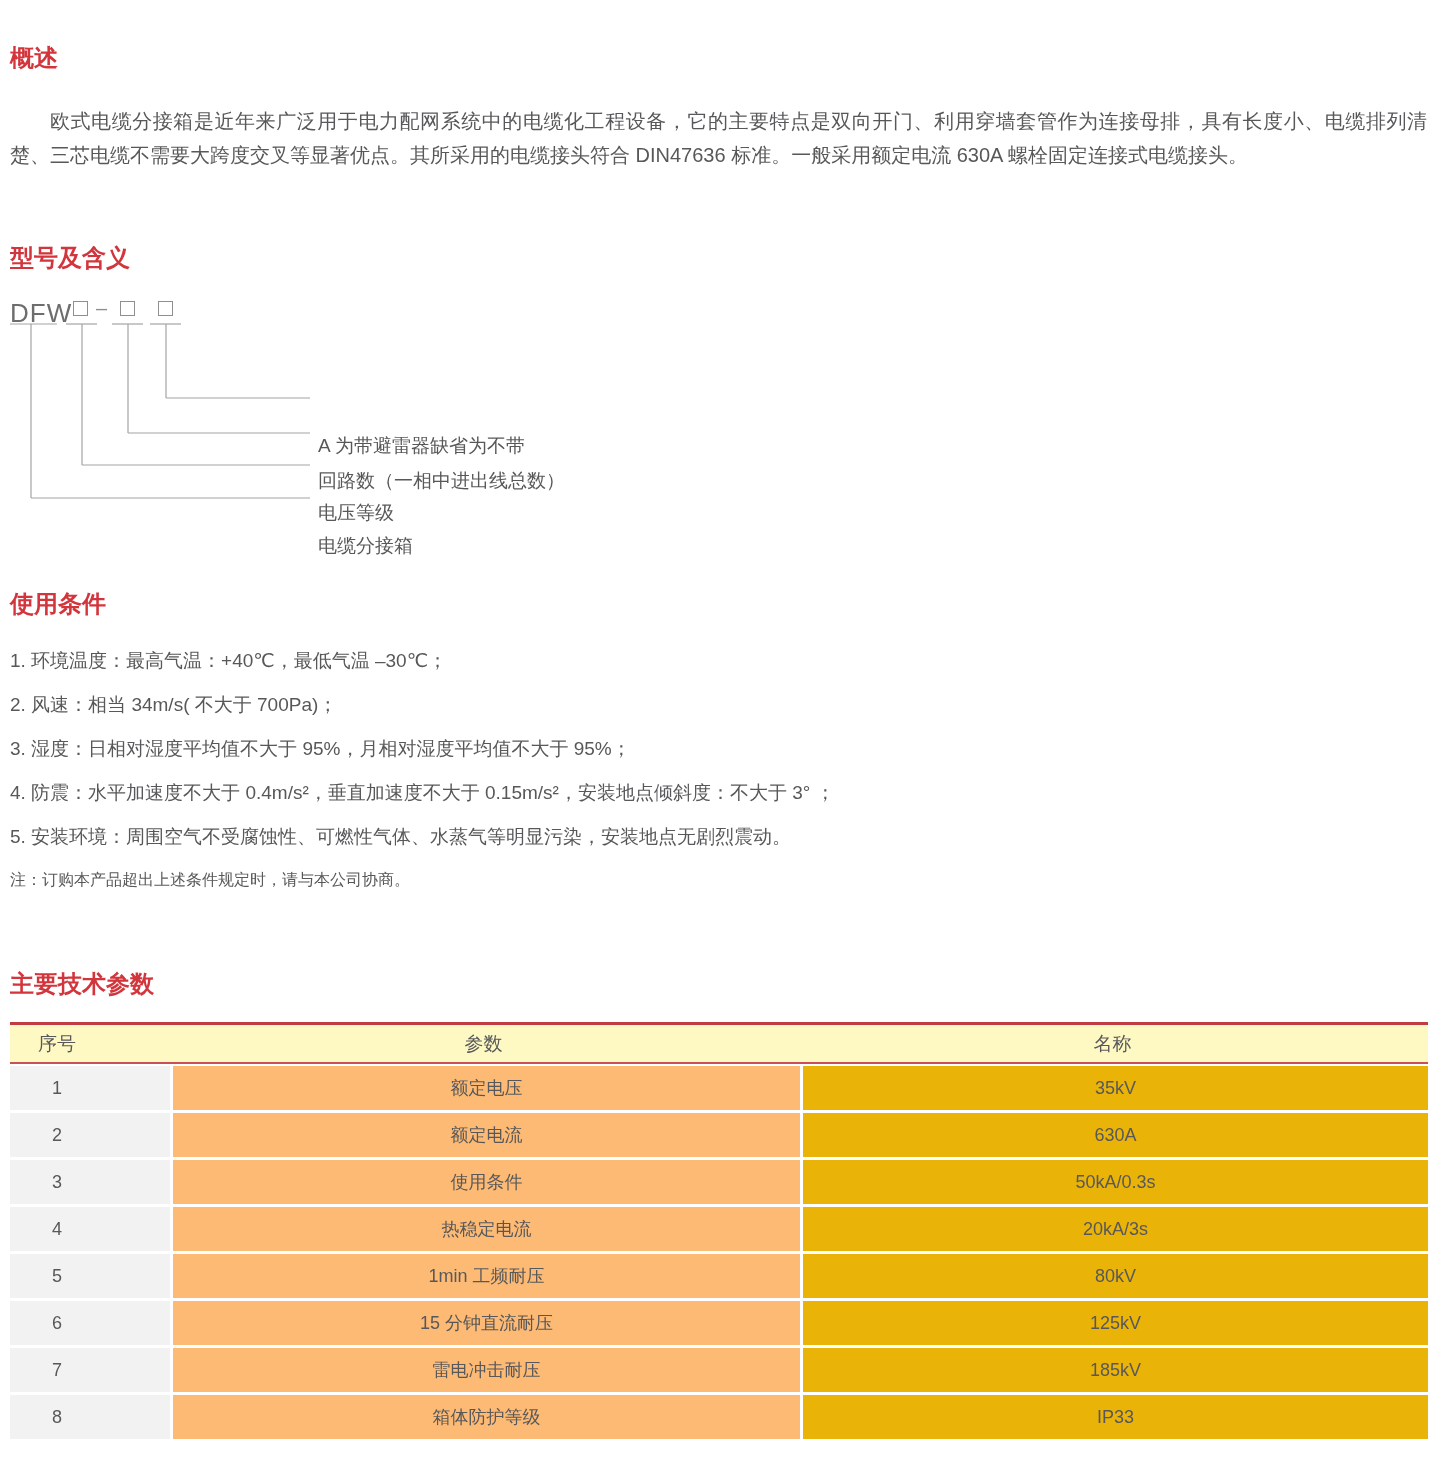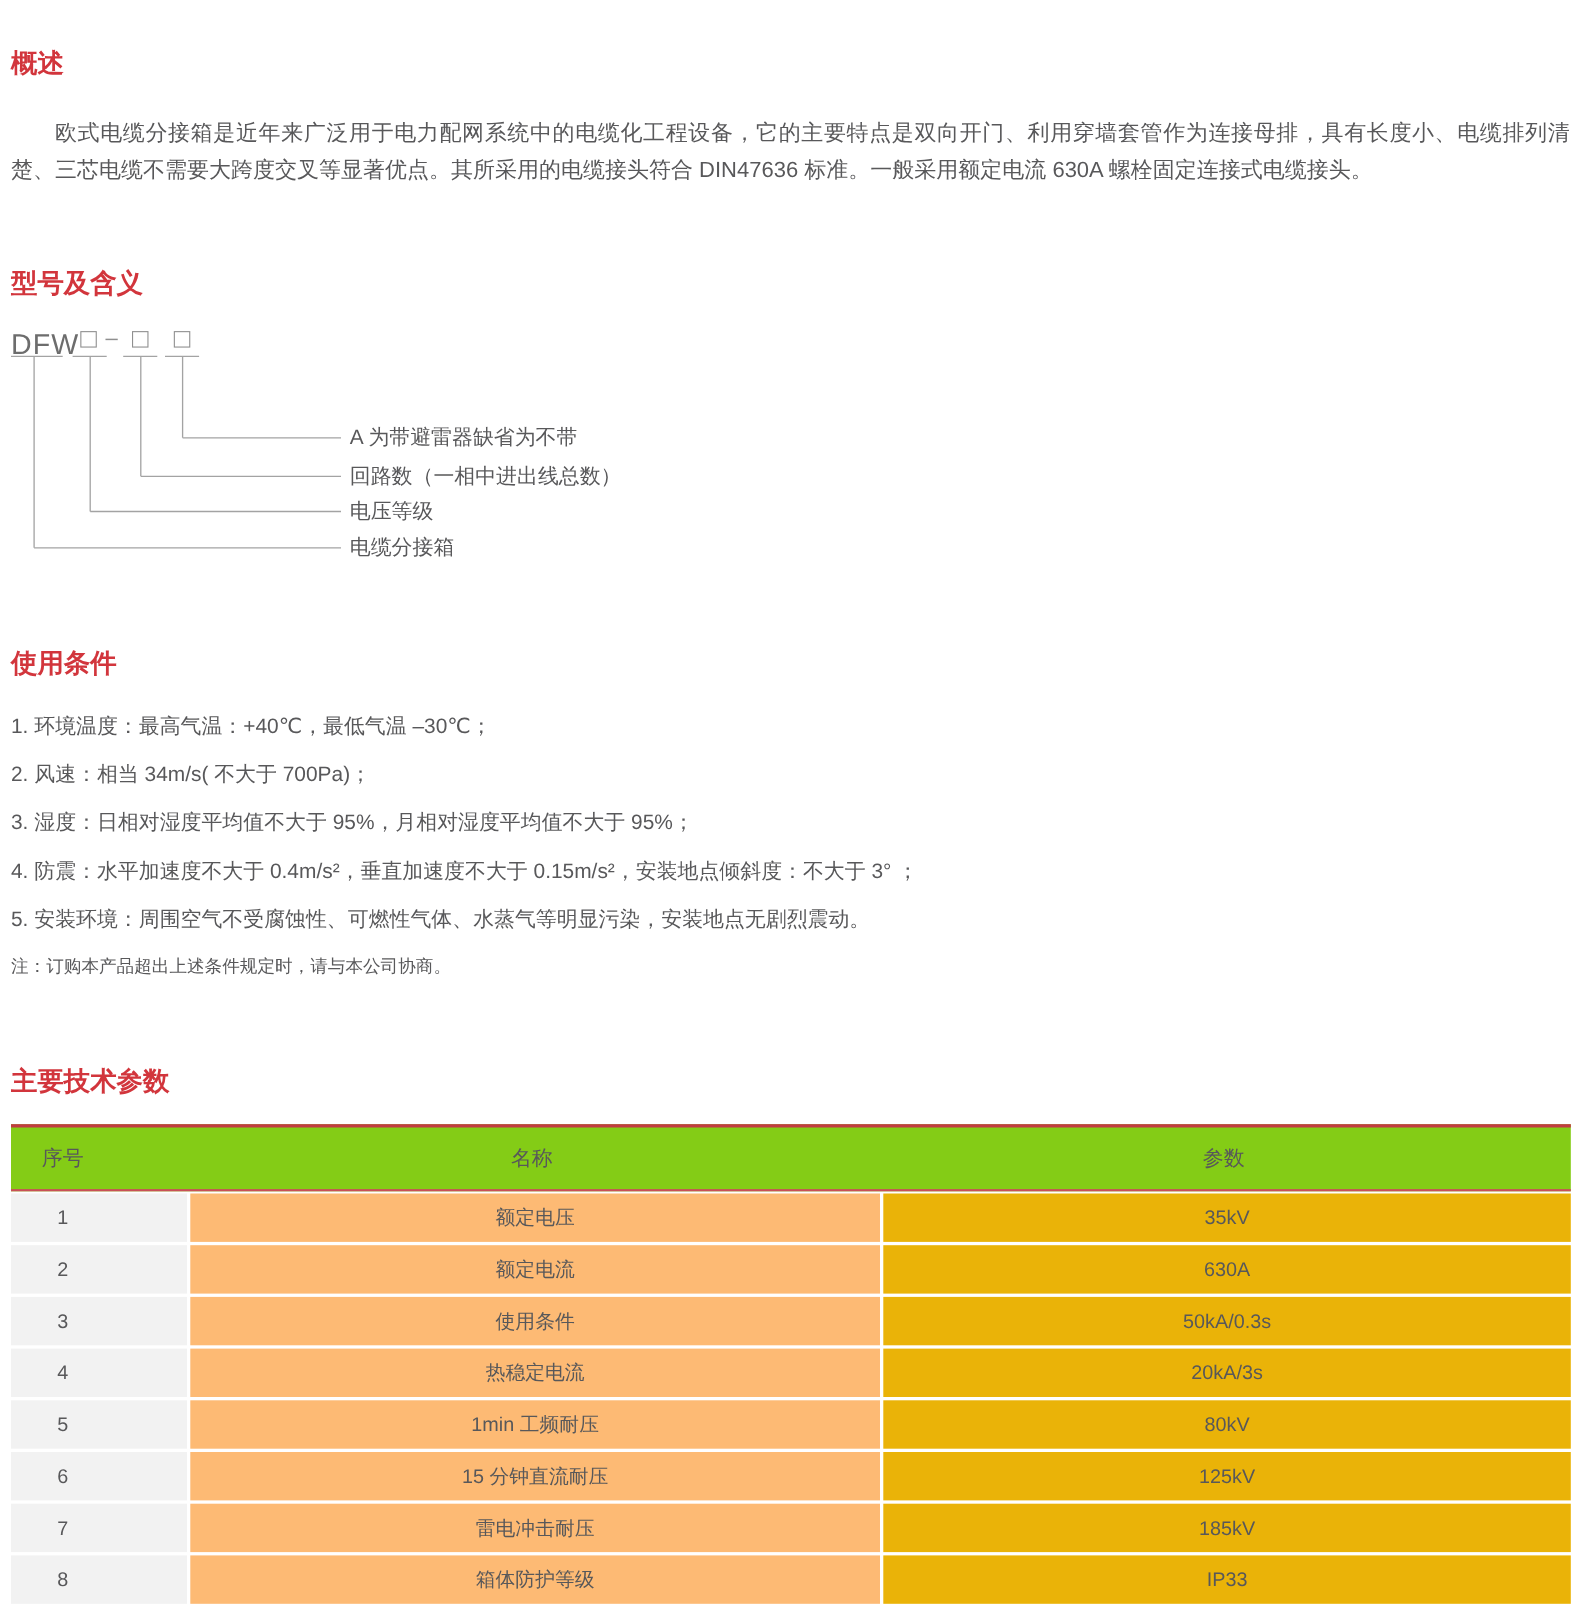--- a/index.html
+++ b/index.html
@@ -50,21 +50,21 @@
   .code-box.b2 { left: 110px; }
   .code-box.b3 { left: 148px; }
   .code-dash {
     position: absolute; left: 86px; top: -1px;
     font-size: 20px; color: #8f8f8f;
   }
   .diagram-lines { position: absolute; left: 0; top: 0; }
   .diagram-label {
     position: absolute; left: 308px;
     transform: translateY(-50%);
-    font-size: 19px; color: #58585a; white-space: nowrap;
+    font-size: 19px; color: #58585a; white-space: nowrap; margin-top: 48px;
   }
   .diagram-label.l0 { top: 100px; }
   .diagram-label.l1 { top: 135px; }
   .diagram-label.l2 { top: 167px; }
   .diagram-label.l3 { top: 200px; }
 
   
   .sec-conditions { margin-top: 77px; }
   .cond-item {
     margin: 0 0 22px 0;
@@ -78,24 +78,24 @@
     line-height: 20px;
   }
 
   
   .sec-parameters { margin-top: 80px; }
   .param-table { margin-top: 25px; width: 1418px; }
   .t-header {
     display: grid;
     grid-template-columns: 160px 627px 1fr;
     align-items: center;
-    height: 61px;
+    height: 42px;
     border-top: 3px solid #c13b42;
     border-bottom: 2px solid #c95057;
-    background: #84cc16;
+    background: #fef9c3;
   }
   .h-cell { font-size: 19px; text-align: center; color: #58585a; }
   .h-cell.c1 { text-align: left; padding-left: 28px; }
   .t-body {
     margin-top: 2px;
     display: grid;
     grid-template-columns: 160px 627px 1fr;
     grid-auto-rows: 44px;
     row-gap: 3px;
     column-gap: 3px;
@@ -165,22 +165,22 @@
     <p class="cond-item">5. 安装环境：周围空气不受腐蚀性、可燃性气体、水蒸气等明显污染，安装地点无剧烈震动。</p>
     <p class="cond-note">注：订购本产品超出上述条件规定时，请与本公司协商。</p>
   </section>
 
   <section class="sec-parameters">
     <h2 class="sec-title">主要技术参数</h2>
 
     <div class="param-table">
       <div class="t-header">
         <div class="h-cell c1">序号</div>
+        <div class="h-cell c3">参数</div>
         <div class="h-cell c2">名称</div>
-        <div class="h-cell c3">参数</div>
       </div>
 
       <div class="t-body">
         <div class="cell c1">1</div>
         <div class="cell c2">额定电压</div>
         <div class="cell c3">35kV</div>
 
         <div class="cell c1">2</div>
         <div class="cell c2">额定电流</div>
         <div class="cell c3">630A</div>

